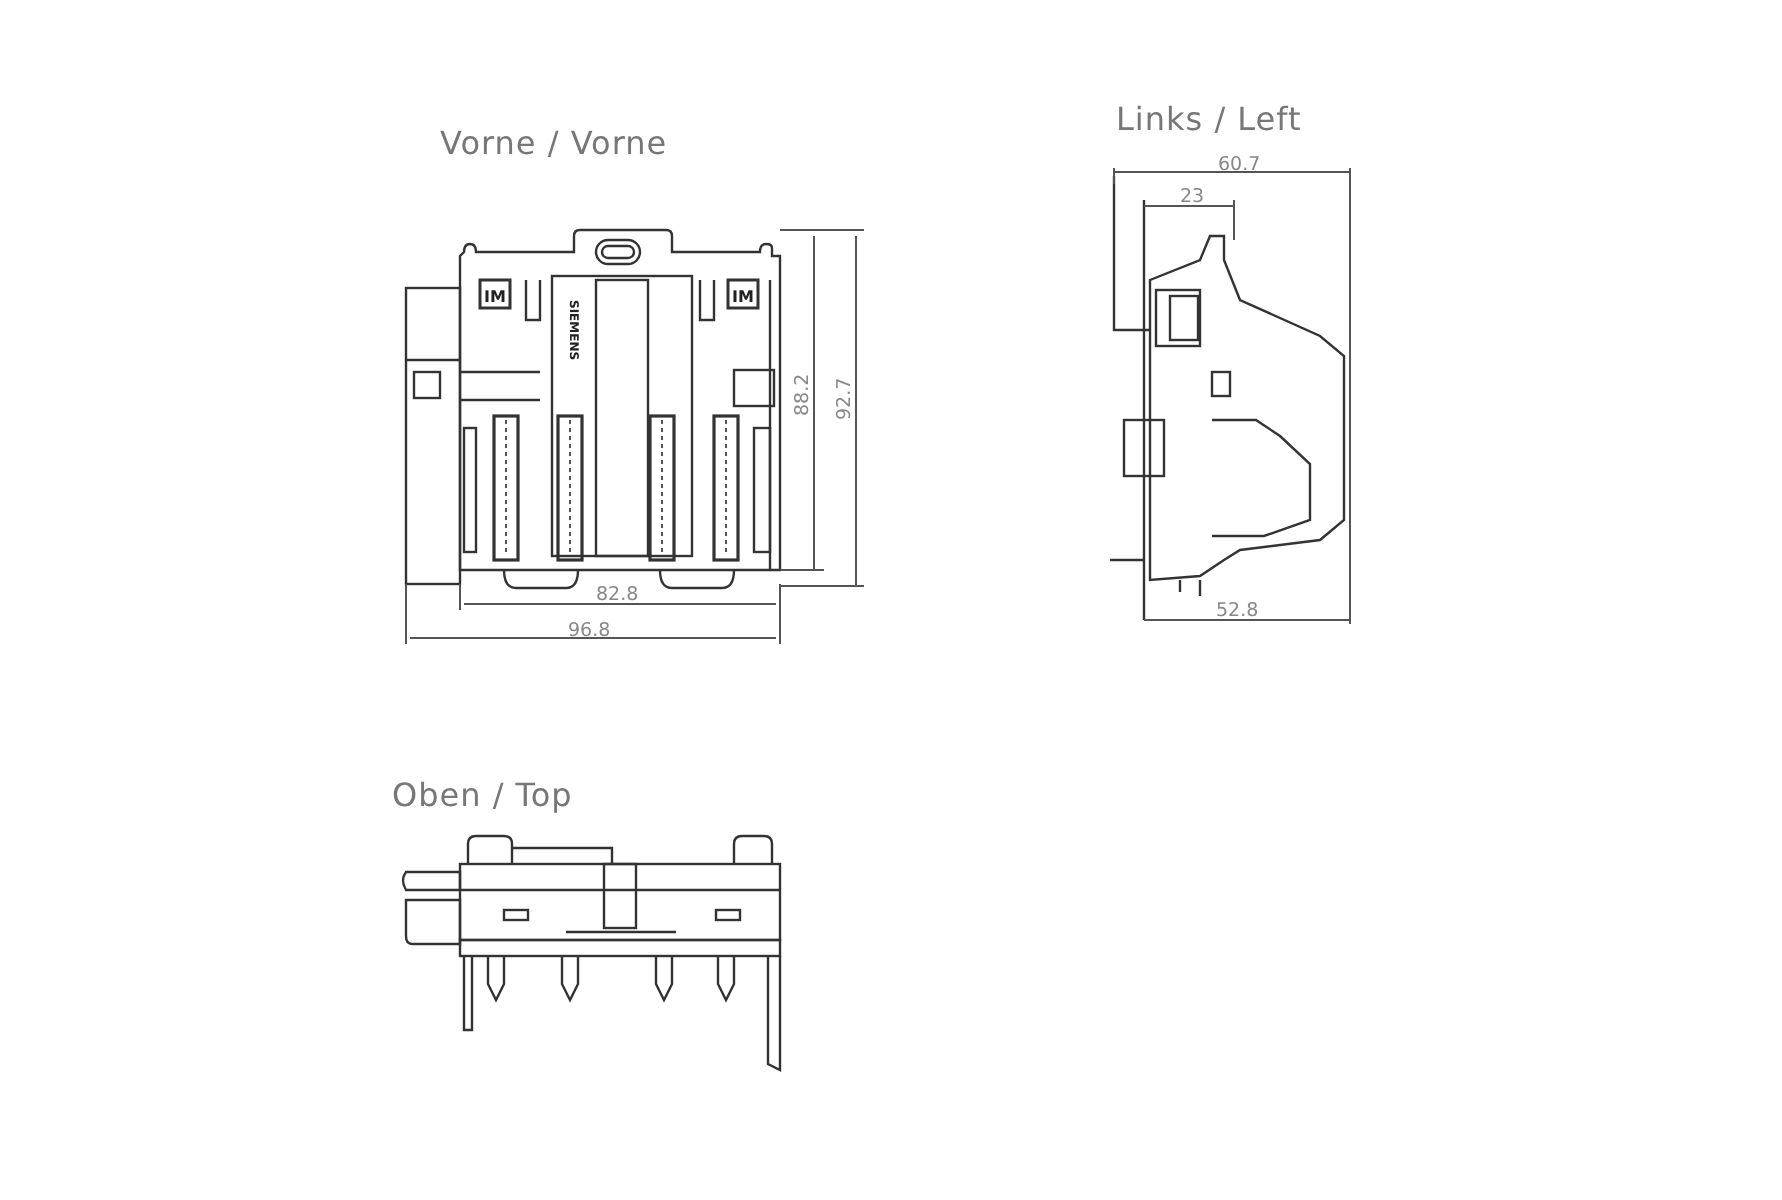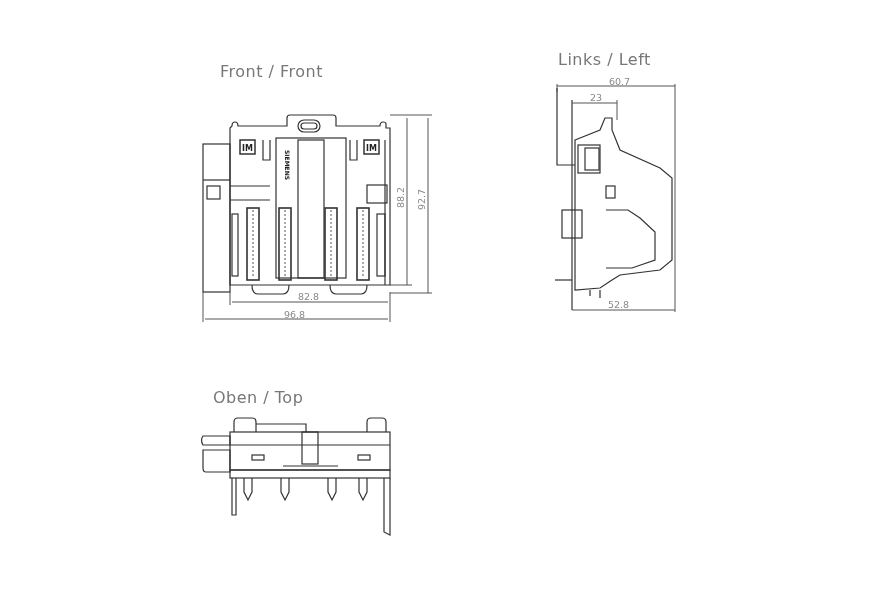--- a/index.html
+++ b/index.html
@@ -4,23 +4,23 @@
 <style>
   html, body { margin: 0; padding: 0; background: #ffffff; }
   body { width: 891px; height: 600px; position: relative; overflow: hidden; font-family: "DejaVu Sans", sans-serif; }
   .label { position: absolute; font-size: 16px; color: #777; letter-spacing: 0.5px; font-family: "DejaVu Sans", sans-serif; }
   svg { position: absolute; left: 0; top: 0; }
   .dim { font-size: 9.5px; fill: #888; font-family: "DejaVu Sans", sans-serif; }
 </style>
 </head>
 <body>
 
-<div class="label" style="left:220px;top:62px;">Front  /  Front</div>
+<div class="label" style="left:220px;top:62px;">Vorne  /  Vorne</div>
 <div class="label" style="left:558px;top:50px;">Links  /  Left</div>
-<div class="label" style="left:213px;top:388px;">Oben  /  Top</div>
+<div class="label" style="left:196px;top:388px;">Oben  /  Top</div>
 
 <svg width="891" height="600" viewBox="0 0 891 600">
   <g fill="none" stroke="#333" stroke-width="1.2">
 
     <g>
 
       <path d="M230 128 L230 285 L390 285 L390 128 L386 128 L386 124 Q386 122 383 122 Q380 122 380 126 L336 126 L336 118 Q336 115 333 115 L290 115 Q287 115 287 118 L287 126 L238 126 Q238 122 235 122 Q232 122 232 126 Z"></path>
 
       <rect x="203" y="144" width="27" height="148"></rect>
       <line x1="203" y1="180" x2="230" y2="180"></line>

